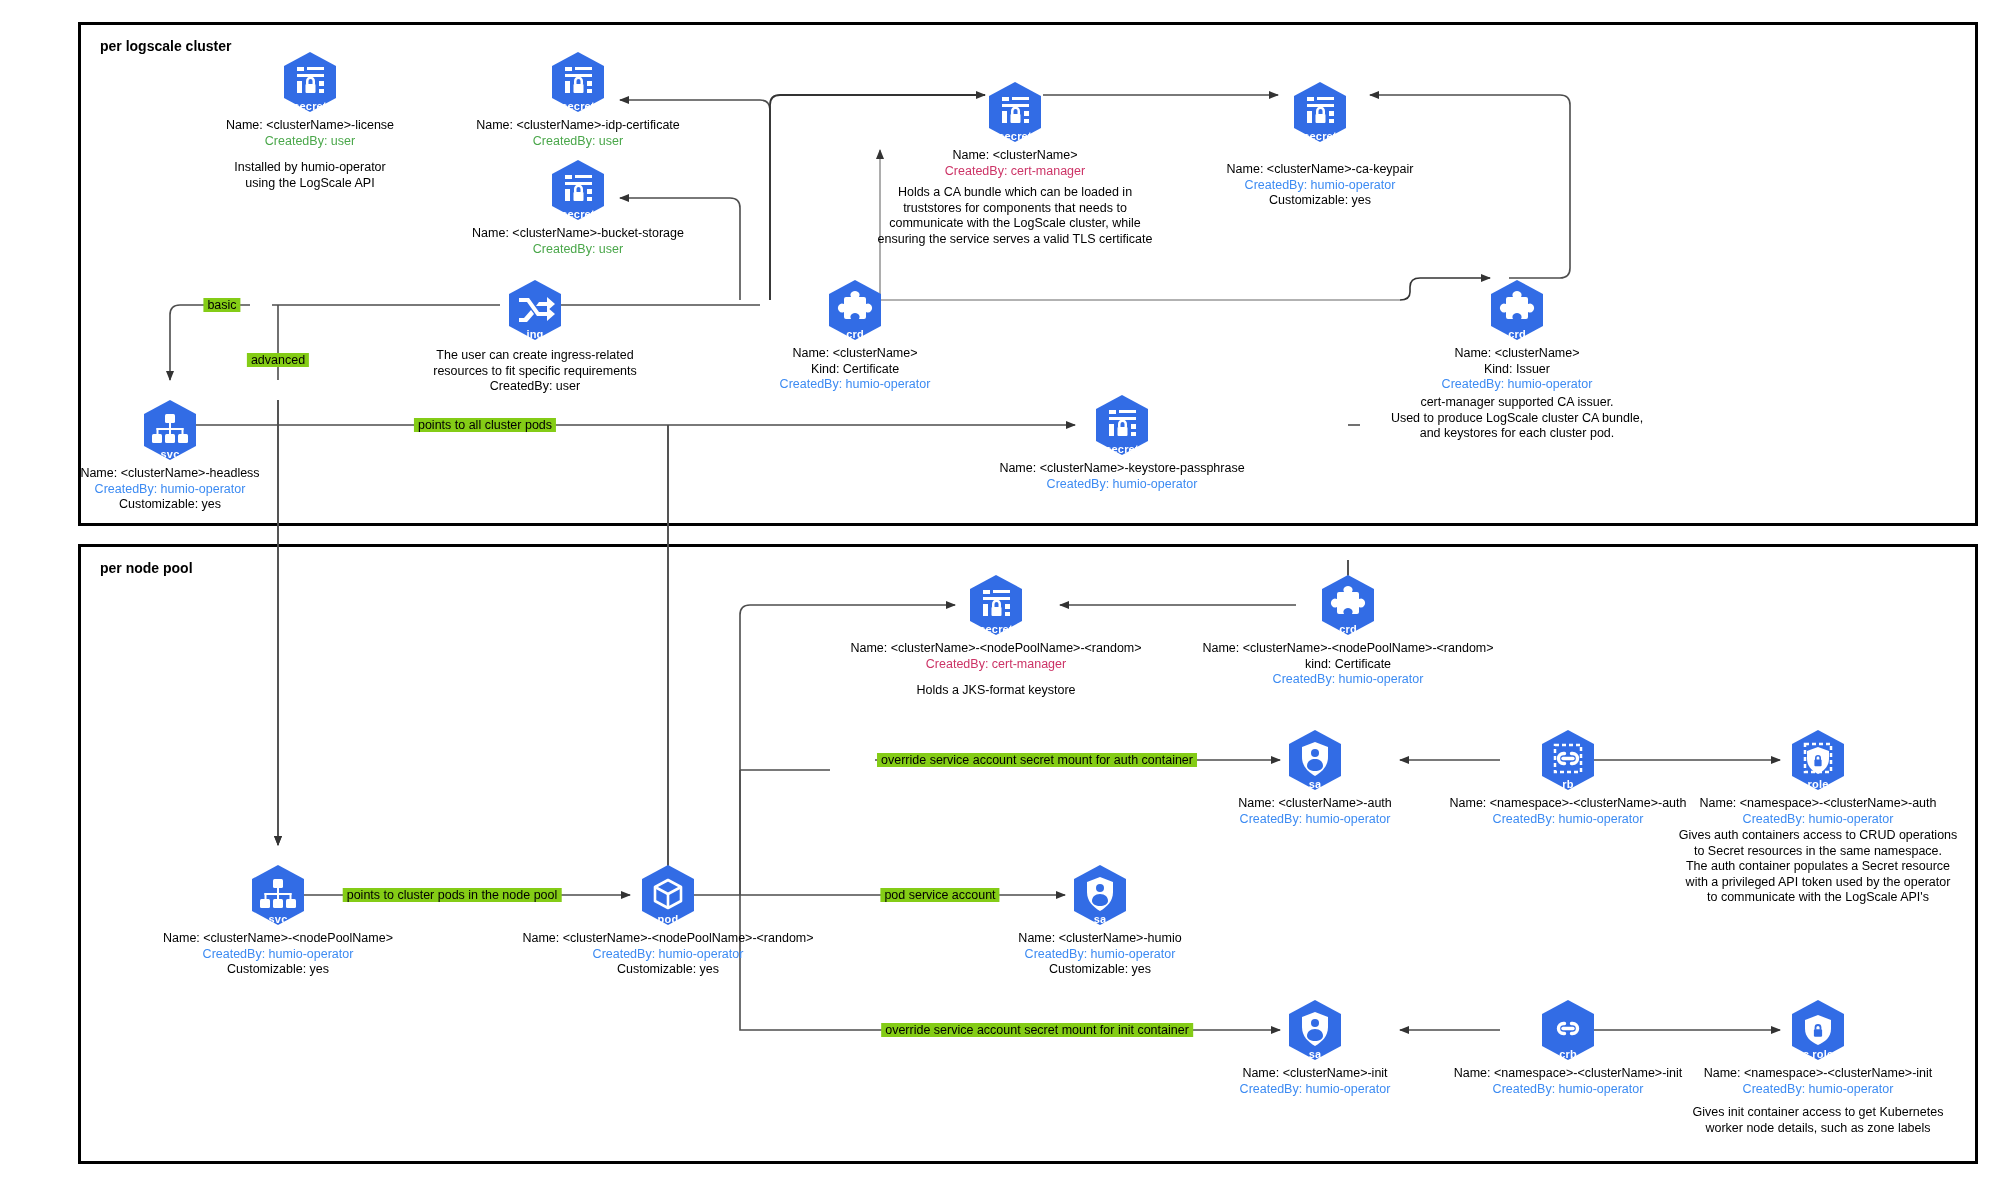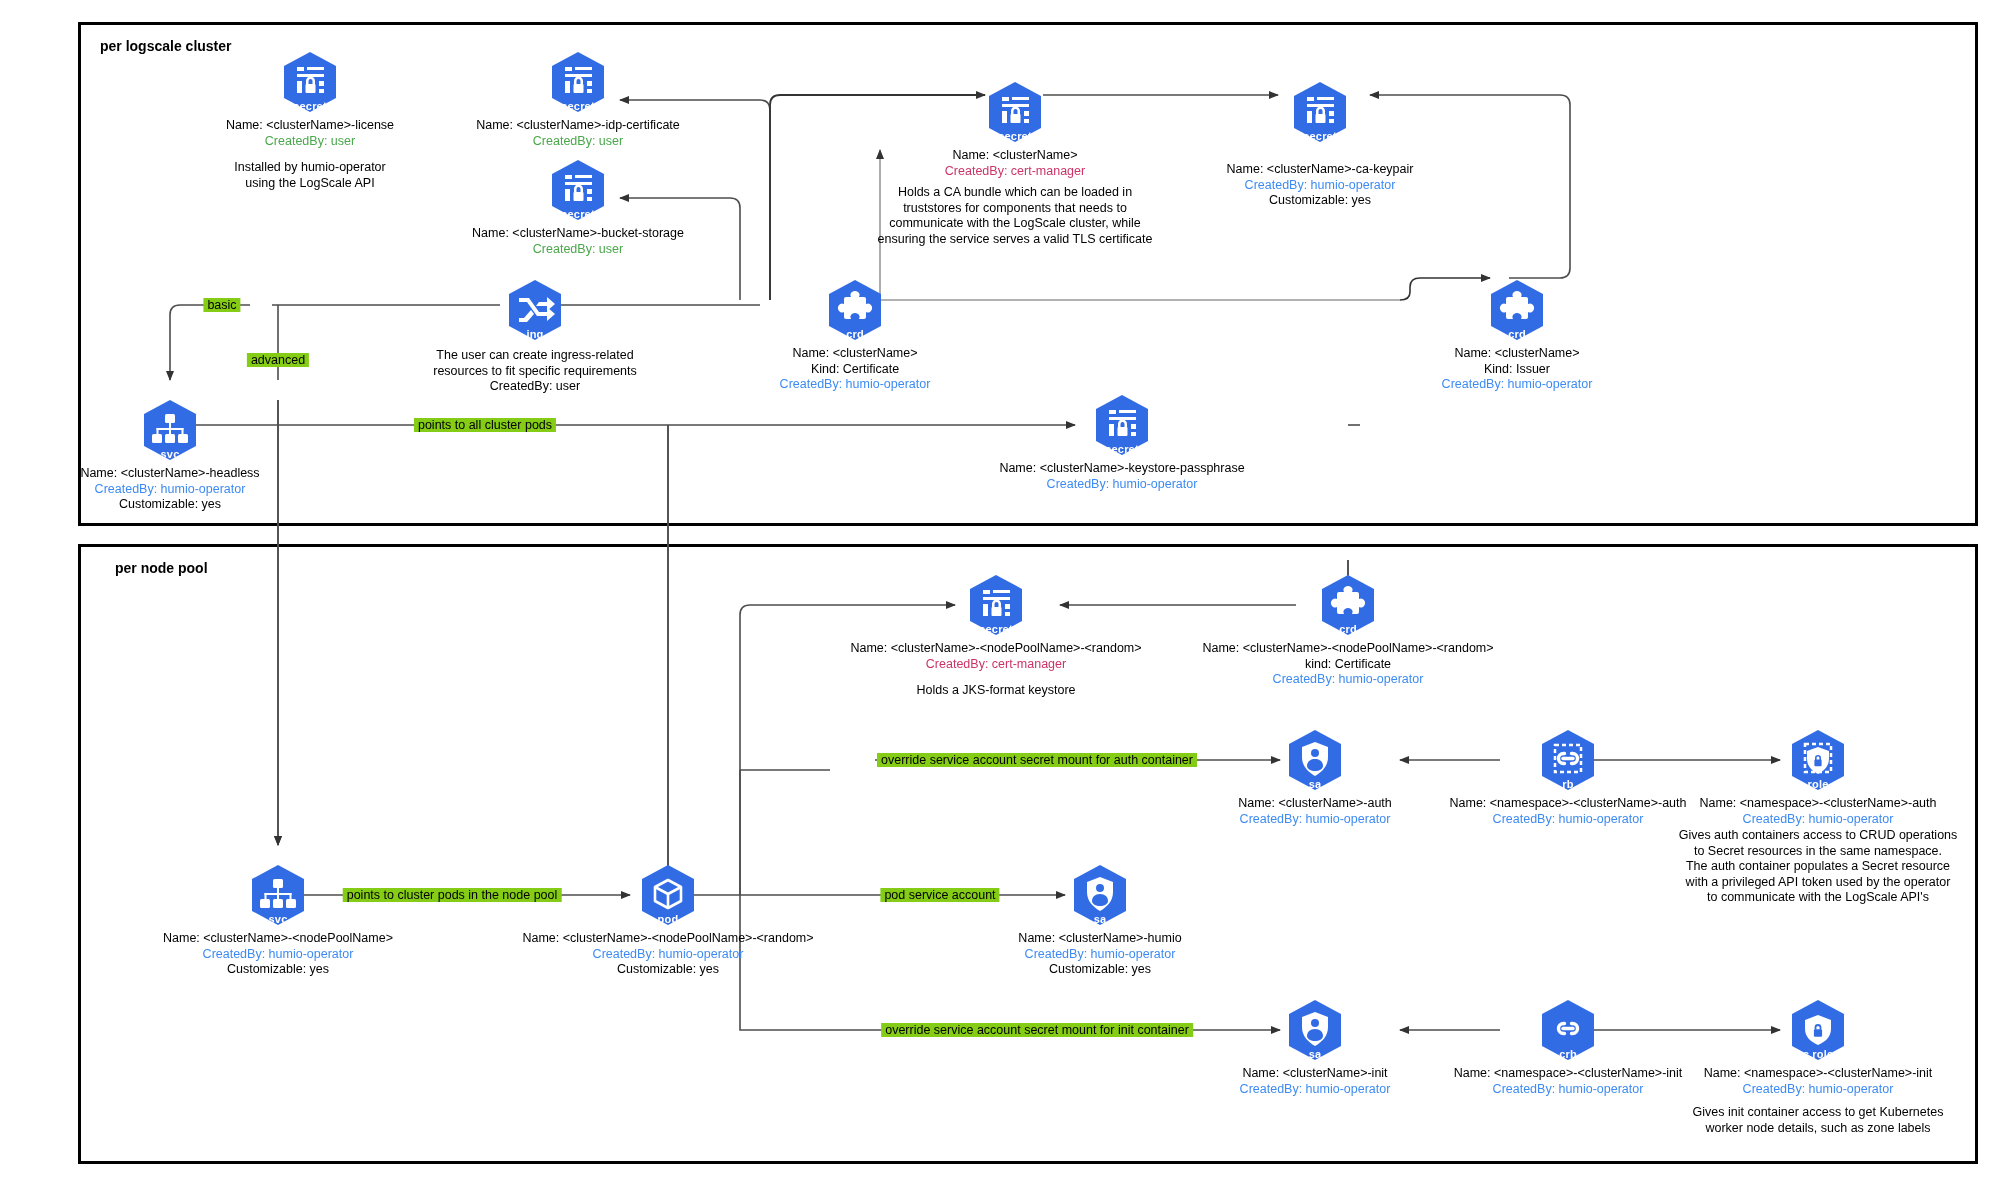--- a/index.html
+++ b/index.html
@@ -87,21 +87,21 @@
 </style>
 </head>
 <body>
 
 <div id="canvas">
 
   <div class="group-box" style="left:78px; top:22px; width:1900px; height:504px;"></div>
   <div class="group-title" style="left:100px; top:38px;">per logscale cluster</div>
 
   <div class="group-box" style="left:78px; top:544px; width:1900px; height:620px;"></div>
-  <div class="group-title" style="left:100px; top:560px;margin-left:15px;">per node pool</div>
+  <div class="group-title" style="left:100px; top:560px;">per node pool</div>
 
   <svg class="wires" viewBox="0 0 1997 1178">
     <defs>
       <marker id="ah" markerWidth="10" markerHeight="8" refX="9" refY="4" orient="auto" markerUnits="userSpaceOnUse">
         <path d="M0,0 L10,4 L0,8 z" fill="#333333"></path>
       </marker>
     </defs>
     <g fill="none" stroke="#4d4d4d" stroke-width="1.6">
 
       <path d="M1043,95 L1278,95" marker-end="url(#ah)"></path>
@@ -363,20 +363,25 @@
       </svg>
       <div class="k8s-label">crd</div>
     </div>
     <div class="caption" style="left:0px; top:36px;">
       <div>Name: &lt;clusterName&gt;</div>
       <div>Kind: Issuer</div>
       <div class="cb-op">CreatedBy: humio-operator</div>
     </div>
   </div>
 
+  <div class="note" style="left:1517px; top:395px;">
+    <div>cert-manager supported CA issuer.</div>
+    <div>Used to produce LogScale cluster CA bundle,</div>
+    <div>and keystores for each cluster pod.</div>
+  </div>
 
   <div class="node" style="left:170px; top:430px;">
     <div class="hex">
       <svg viewBox="0 0 64 64">
         <polygon points="32,2 58,16 58,48 32,62 6,48 6,16" fill="#326ce5"></polygon>
         <g fill="#ffffff">
           <rect x="27" y="16" width="10" height="9" rx="1.5"></rect>
           <rect x="14" y="36" width="10" height="9" rx="1.5"></rect>
           <rect x="27" y="36" width="10" height="9" rx="1.5"></rect>
           <rect x="40" y="36" width="10" height="9" rx="1.5"></rect>

